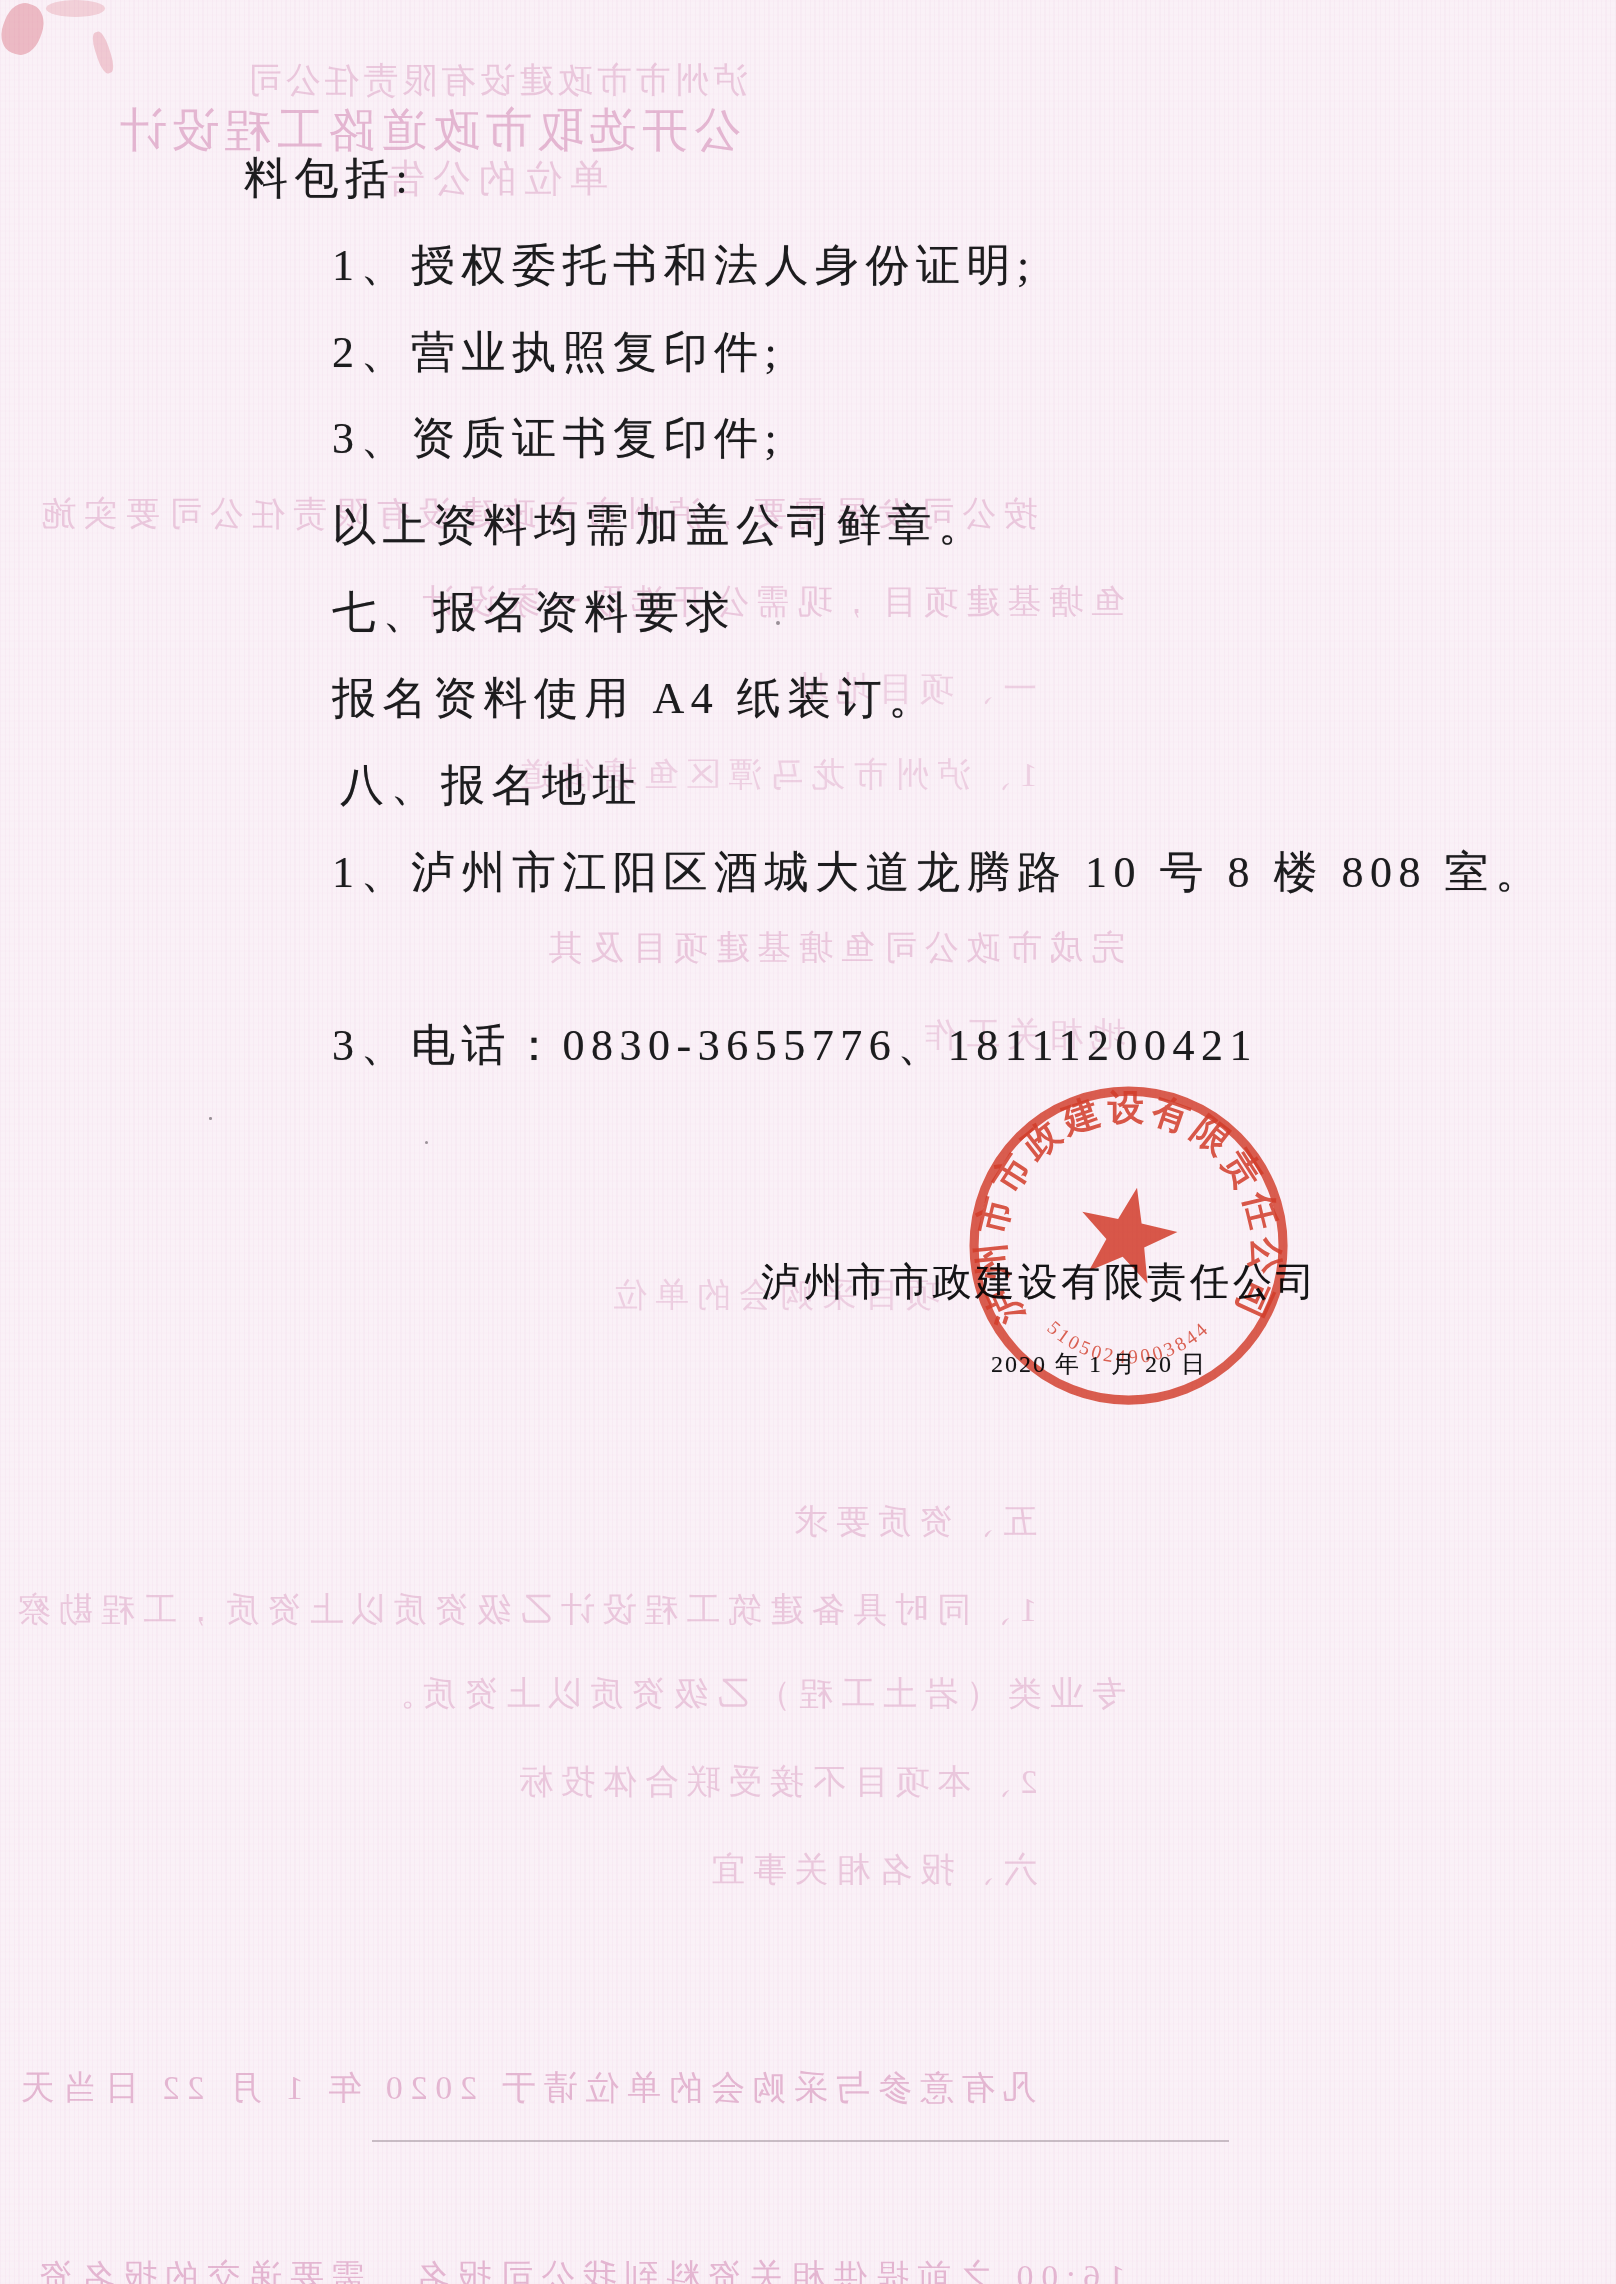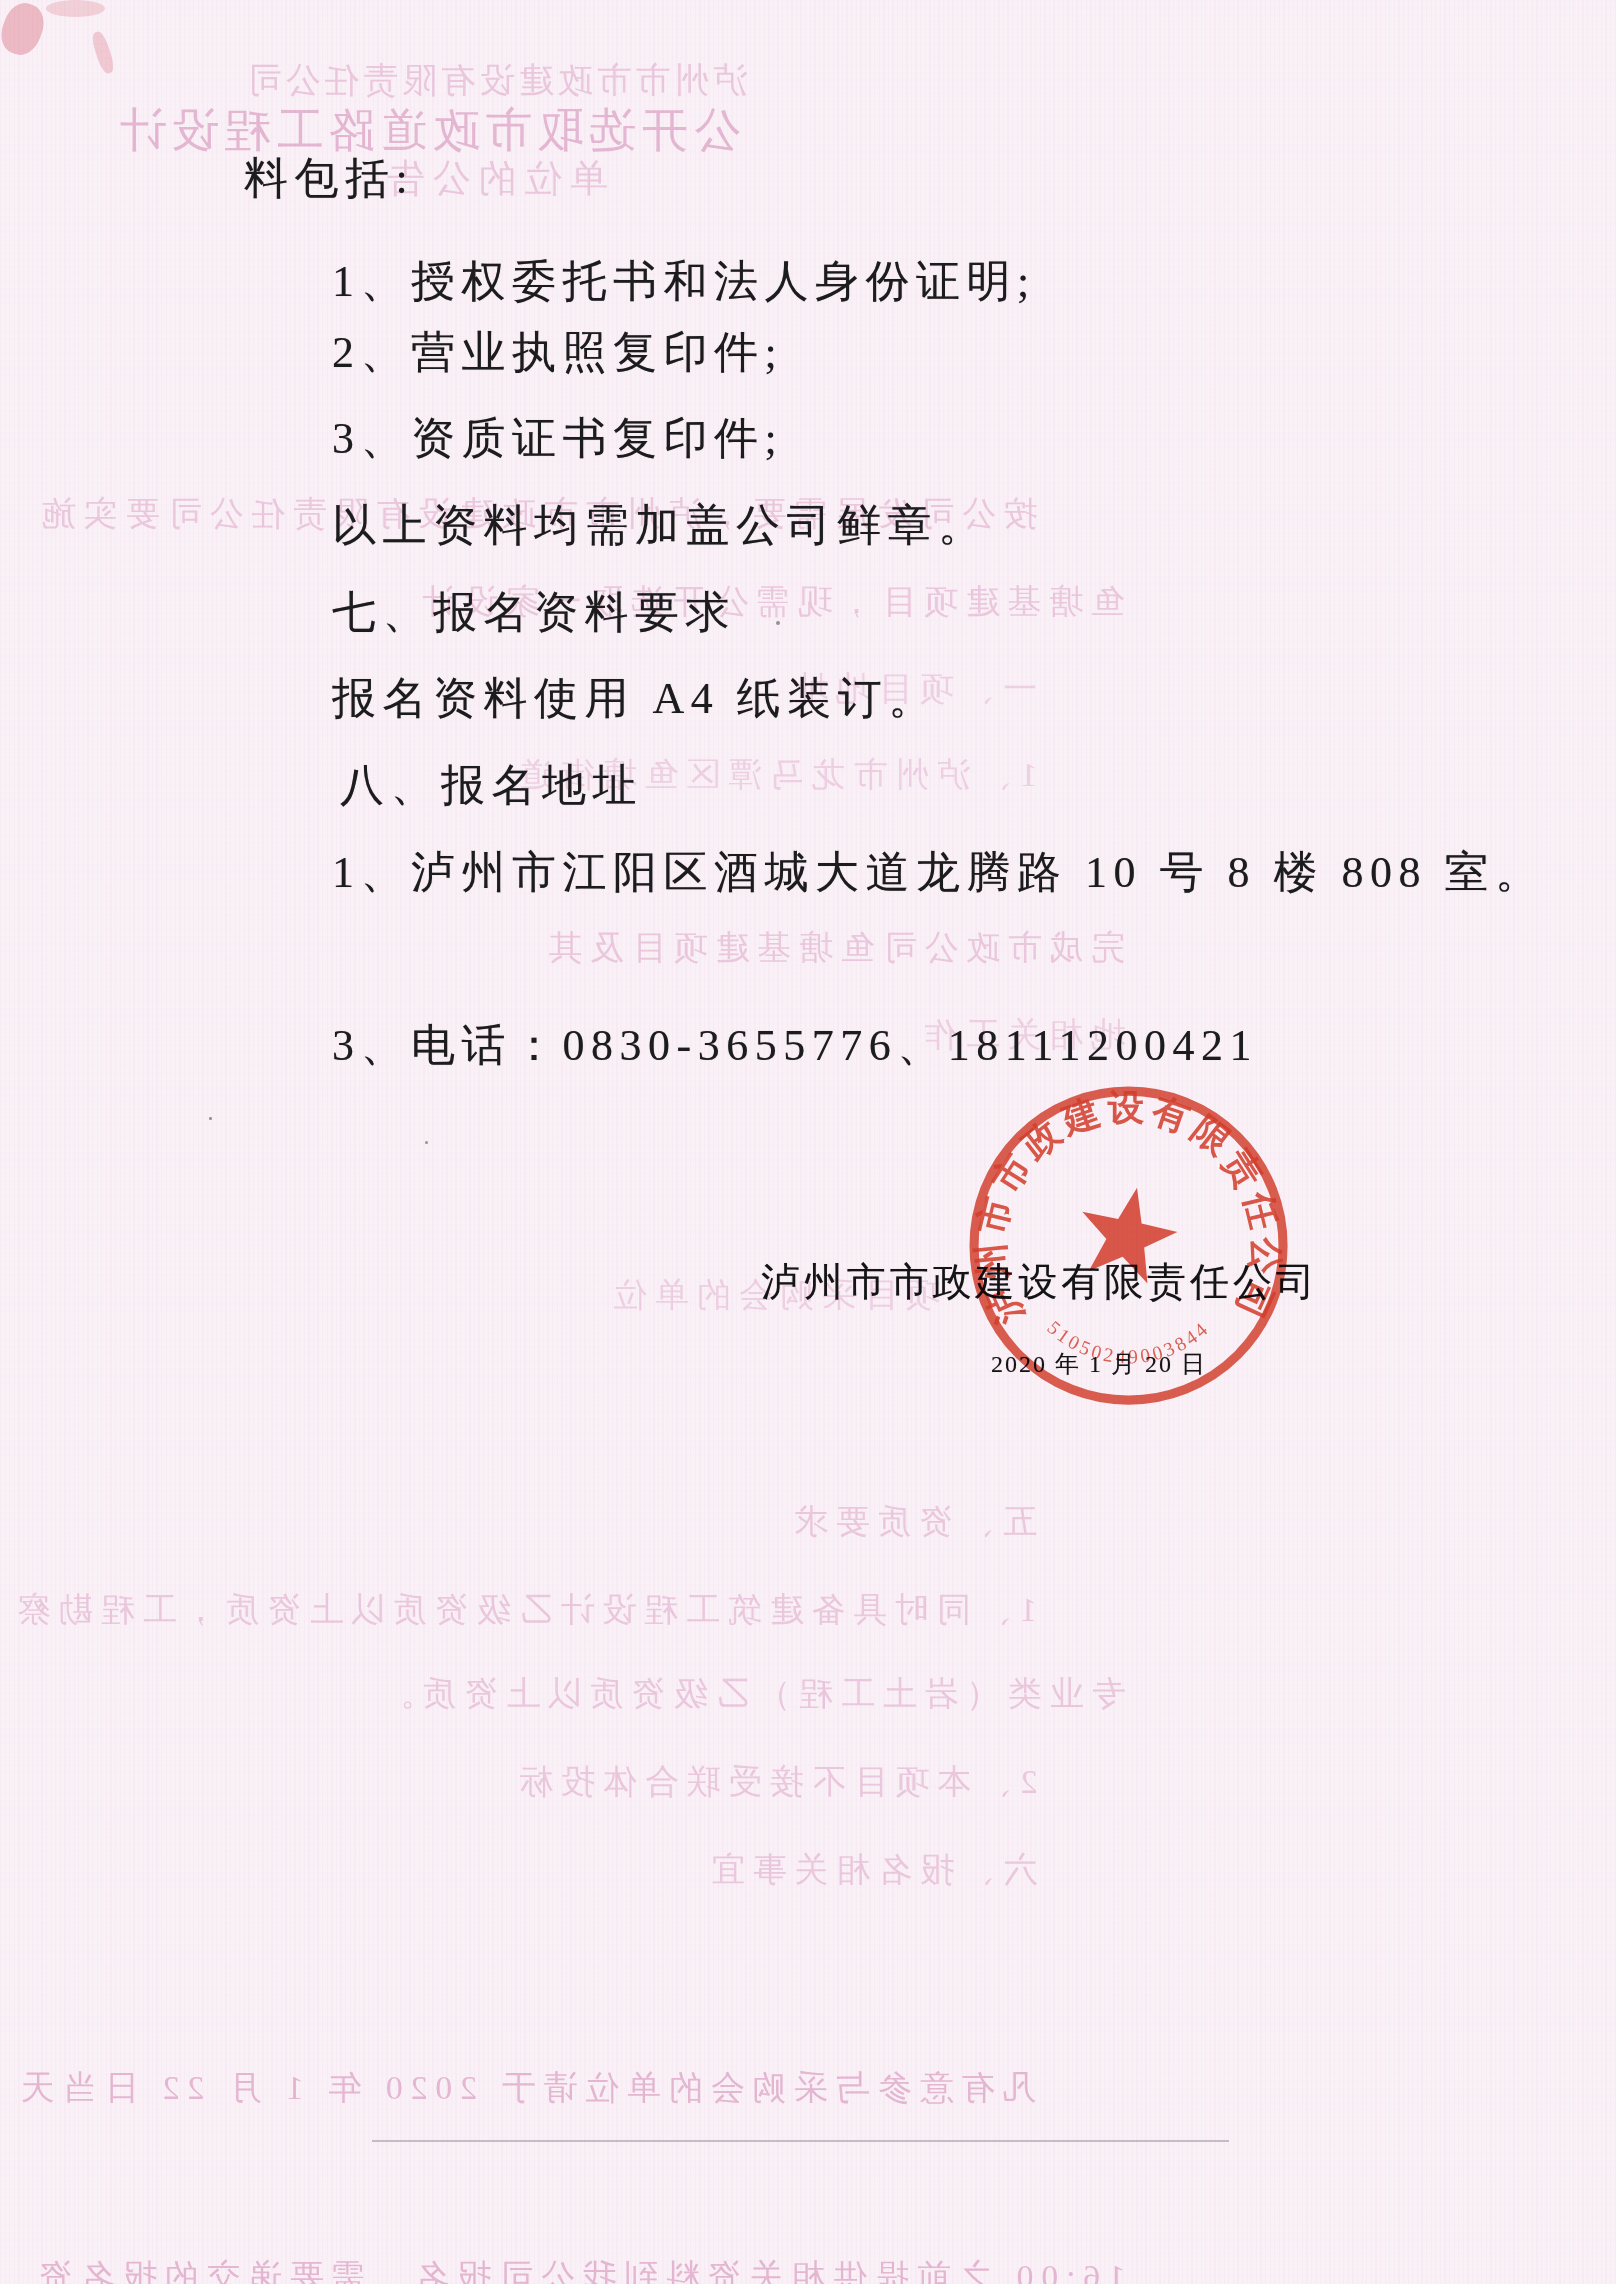--- a/index.html
+++ b/index.html
@@ -78,21 +78,21 @@
   <div class="bleed weak" style="right:678px; top:1272px;">项目采购会的单位</div>
   <div class="bleed" style="right:580px; top:1499px;">五、资质要求</div>
   <div class="bleed" style="right:580px; top:1587px;">1、同时具备建筑工程设计乙级资质以上资质，工程勘察</div>
   <div class="bleed" style="right:492px; top:1671px;">专业类（岩土工程）乙级资质以上资质。</div>
   <div class="bleed" style="right:580px; top:1759px;">2、本项目不接受联合体投标</div>
   <div class="bleed" style="right:580px; top:1847px;">六、报名相关事宜</div>
   <div class="bleed strong" style="right:580px; top:2065px;">凡有意参与采购会的单位请于 2020 年 1 月 22 日当天</div>
   <div class="bleed strong" style="right:492px; top:2254px;">16:00 之前提供相关资料到我公司报名，需要递交的报名资</div>
 
   <div class="bodyline" style="left:244px; top:149px;">料包括:</div>
-  <div class="bodyline" style="left:332px; top:236px;margin-top:16px;">1、授权委托书和法人身份证明;</div>
+  <div class="bodyline" style="left:332px; top:236px;">1、授权委托书和法人身份证明;</div>
   <div class="bodyline" style="left:332px; top:323px;">2、营业执照复印件;</div>
   <div class="bodyline" style="left:332px; top:409px;">3、资质证书复印件;</div>
   <div class="bodyline" style="left:332px; top:583px;">七、报名资料要求</div>
   <div class="bodyline" style="left:332px; top:496px;">以上资料均需加盖公司鲜章。</div>
   <div class="bodyline" style="left:332px; top:669px;">报名资料使用 A4 纸装订。</div>
   <div class="bodyline" style="left:340px; top:756px;">八、报名地址</div>
   <div class="bodyline" style="left:332px; top:843px;">1、泸州市江阳区酒城大道龙腾路 10 号 8 楼 808 室。</div>
   <div class="bodyline" style="left:332px; top:1016px;">3、电话：0830-3655776、18111200421</div>
 
   <div class="sig" style="left:761px; top:1255px; font-size:39px; letter-spacing:3.9px;">泸州市市政建设有限责任公司</div>

